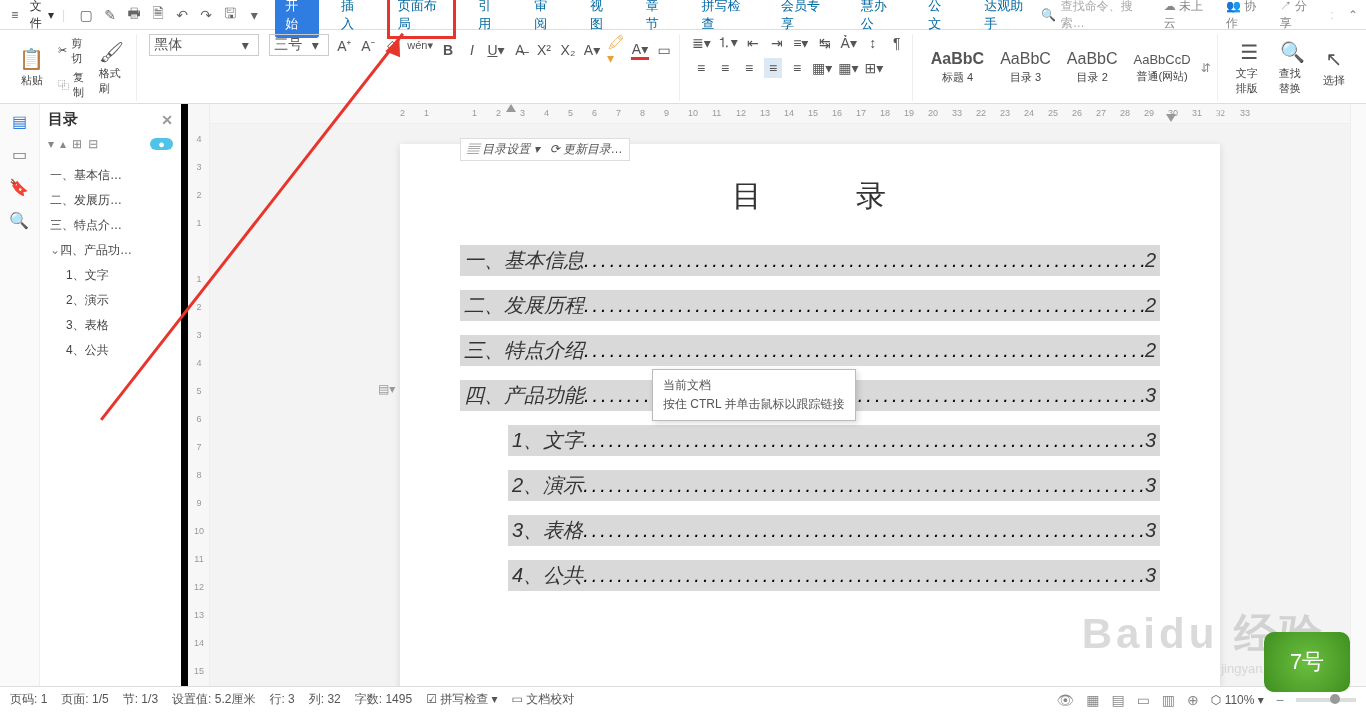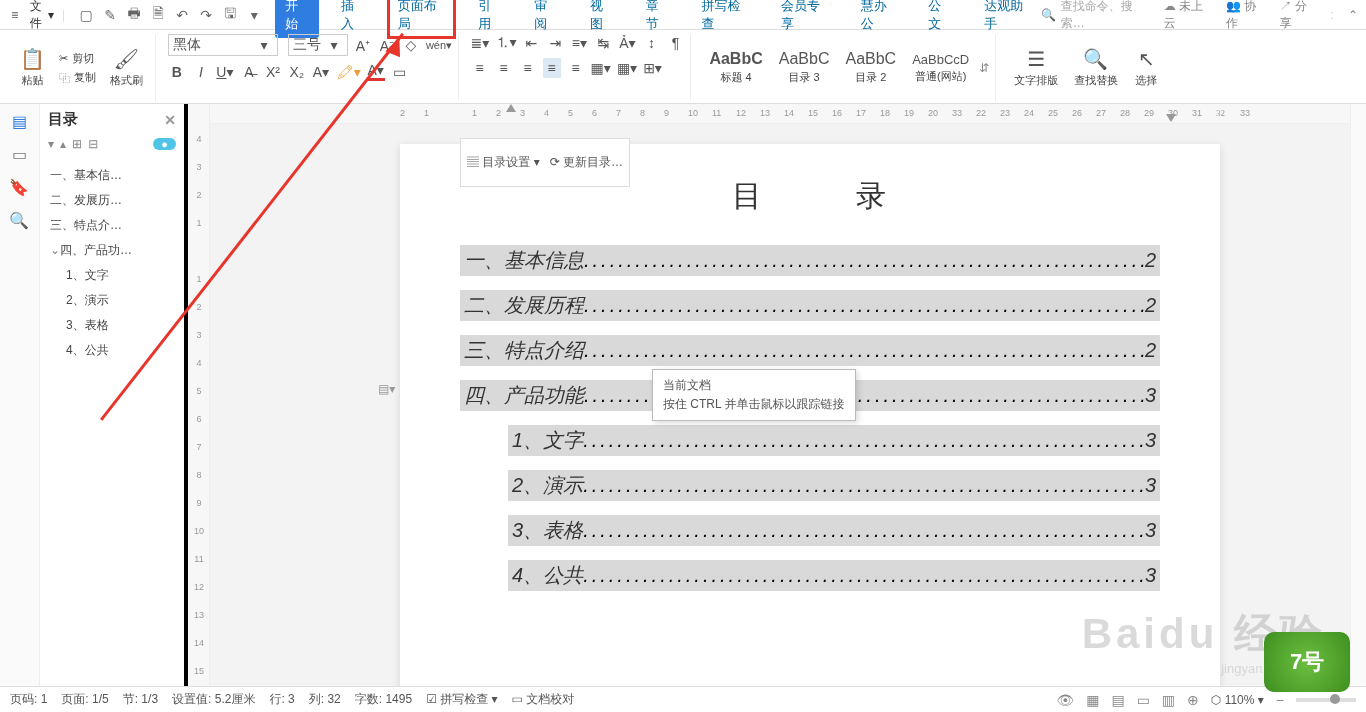--- a/index.html
+++ b/index.html
@@ -35,40 +35,40 @@
 .style-item { display: flex; flex-direction: column; align-items: center; min-width: 60px; padding: 2px 6px; }
 .style-item .preview { font-size: 16px; color: #555; }
 .style-item .lbl { font-size: 11px; color: #444; margin-top: 2px; }
 
 
 .workspace { display: flex; height: calc(100% - 30px - 74px - 26px); }
 .left-rail { width: 40px; border-right: 1px solid #eee; display: flex; flex-direction: column; align-items: center; gap: 14px; padding-top: 8px; background: #fafafa; }
 .left-rail span { font-size: 16px; color: #777; }
 .left-rail span.active { color: #2f7de0; }
 
-.outline-panel { width: 148px; border-right: 4px solid #000000; background: #fff; display: flex; flex-direction: column; }
+.outline-panel { width: 148px; border-right: 7px solid #000000; background: #fff; display: flex; flex-direction: column; }
 .outline-header { display: flex; align-items: center; justify-content: space-between; padding: 6px 8px; font-size: 15px; font-weight: 600; }
 .outline-header .close { color: #999; font-size: 14px; }
 .outline-tools { display: flex; align-items: center; gap: 6px; padding: 2px 8px 6px 8px; color: #888; font-size: 12px; }
 .outline-tools .pill { margin-left: auto; background: #4fc4e8; color: #fff; border-radius: 10px; padding: 0 8px; font-size: 11px; }
 .outline-list { padding: 6px 4px; font-size: 12px; color: #444; }
 .outline-list .item { padding: 4px 6px; white-space: nowrap; overflow: hidden; text-overflow: ellipsis; }
 .outline-list .item.l2 { padding-left: 22px; }
 .outline-list .expander { display: inline-block; width: 10px; color: #888; }
 
 .ruler-v { width: 22px; background: #f7f7f7; border-right: 1px solid #eee; position: relative; font-size: 9px; color: #999; }
 .ruler-v .tick { position: absolute; left: 3px; width: 16px; text-align: center; }
 
 .doc-area { flex: 1; background: #f3f3f3; position: relative; overflow: hidden; }
 .ruler-h { height: 20px; background: #f7f7f7; border-bottom: 1px solid #eee; position: relative; font-size: 9px; color: #999; }
 .ruler-h .tick { position: absolute; top: 4px; }
 .ruler-h .indent-marker { position: absolute; top: 0; width: 0; height: 0; border-left: 5px solid transparent; border-right: 5px solid transparent; border-bottom: 8px solid #999; }
 
 .page { position: absolute; top: 40px; left: 190px; width: 820px; min-height: 720px; background: #fff; box-shadow: 0 2px 8px rgba(0,0,0,0.12); }
-.toc-toolbar { position: absolute; top: -6px; left: 60px; display: flex; gap: 10px; background: #fff; border: 1px solid #ddd; padding: 15px 6px; font-size: 12px; color: #555; }
+.toc-toolbar { position: absolute; top: -6px; left: 60px; display: flex; gap: 10px; background: #fff; border: 1px solid #ddd; padding: 2px 6px; font-size: 12px; color: #555; font-style: italic; }
 .toc-title { font-size: 30px; letter-spacing: 32px; text-align: center; margin-top: 32px; font-family: SimSun, serif; margin-left: 30px;}
 .toc-lines { margin-top: 28px; padding: 0 60px; font-family: SimSun, serif; }
 .toc-line { display: flex; align-items: baseline; background: #d9d9d9; padding: 2px 4px; margin-bottom: 14px; font-size: 20px; }
 .toc-line.sub { margin-left: 48px; }
 .toc-line .txt { white-space: nowrap; font-style: italic; }
 .toc-line .leader { flex: 1; overflow: hidden; letter-spacing: 3px; color: #000; font-style: italic; }
 .toc-line .pg { font-style: italic; }
 
 .tooltip-box { position: absolute; background: #fff; border: 1px solid #bbb; box-shadow: 2px 2px 6px rgba(0,0,0,0.15); padding: 6px 10px; font-size: 12px; color: #555; line-height: 1.6; }
 
@@ -79,21 +79,21 @@
 .floating-insert { position: absolute; left: 168px; top: 278px; color: #999; font-size: 12px; display: flex; align-items: center; gap: 2px; }
 
 
 .statusbar { height: 26px; border-top: 1px solid #ddd; display: flex; align-items: center; padding: 0 10px; font-size: 12px; color: #555; gap: 14px; background: #fff; position: absolute; bottom: 0; left: 0; right: 0; }
 .statusbar .right { margin-left: auto; display: flex; align-items: center; gap: 12px; }
 .statusbar .viewbtn { color: #888; font-size: 14px; }
 
 
 .watermark { position: absolute; right: 40px; bottom: 50px; color: rgba(150,150,150,0.35); font-size: 42px; font-weight: bold; letter-spacing: 4px; pointer-events: none; font-family: Arial; }
 .watermark-sub { position: absolute; right: 40px; bottom: 36px; color: rgba(150,150,150,0.3); font-size: 13px; pointer-events: none; }
-.badge-7 { position: absolute; right: 16px; bottom: 20px; width: 86px; height: 60px; background: radial-gradient(circle,#6bbf3f,#3e8f1f); border-radius: 10px; display: flex; align-items: center; justify-content: center; color: #fff; font-size: 22px; font-weight: bold; pointer-events: none; }
+.badge-7 { position: absolute; right: 16px; bottom: 20px; width: 86px; height: 60px; background: radial-gradient(circle,#6bbf3f,#3e8f1f); border-radius: 10px; display: flex; align-items: center; justify-content: center; color: #fff; font-size: 22px; font-weight: normal; pointer-events: none; }
 </style>
 </head>
 <body>
 
 <div class="menubar">
   <div class="left-group">
     <span class="menu-icon">≡</span>
     <div class="file-btn">
       <span>文件</span>
       <span>▾</span>
@@ -152,21 +152,21 @@
           <span>⿻</span>
           <span>复制</span>
         </div>
     </div>
     <div class="big-btn">
       <span class="ico">🖌</span>
       <span class="lbl">格式刷</span>
     </div>
   </div>
 
-  <div class="ribbon-group" style="flex-direction:column;align-items:flex-start;gap:6px">
+  <div class="ribbon-group" style="align-items:flex-start;gap:6px">
     <div class="icon-row">
       <div class="font-select">
           <span>黑体</span>
           <span>▾</span>
         </div>
       <div class="size-select">
           <span>三号</span>
           <span>▾</span>
         </div>
       <span>A⁺</span>

